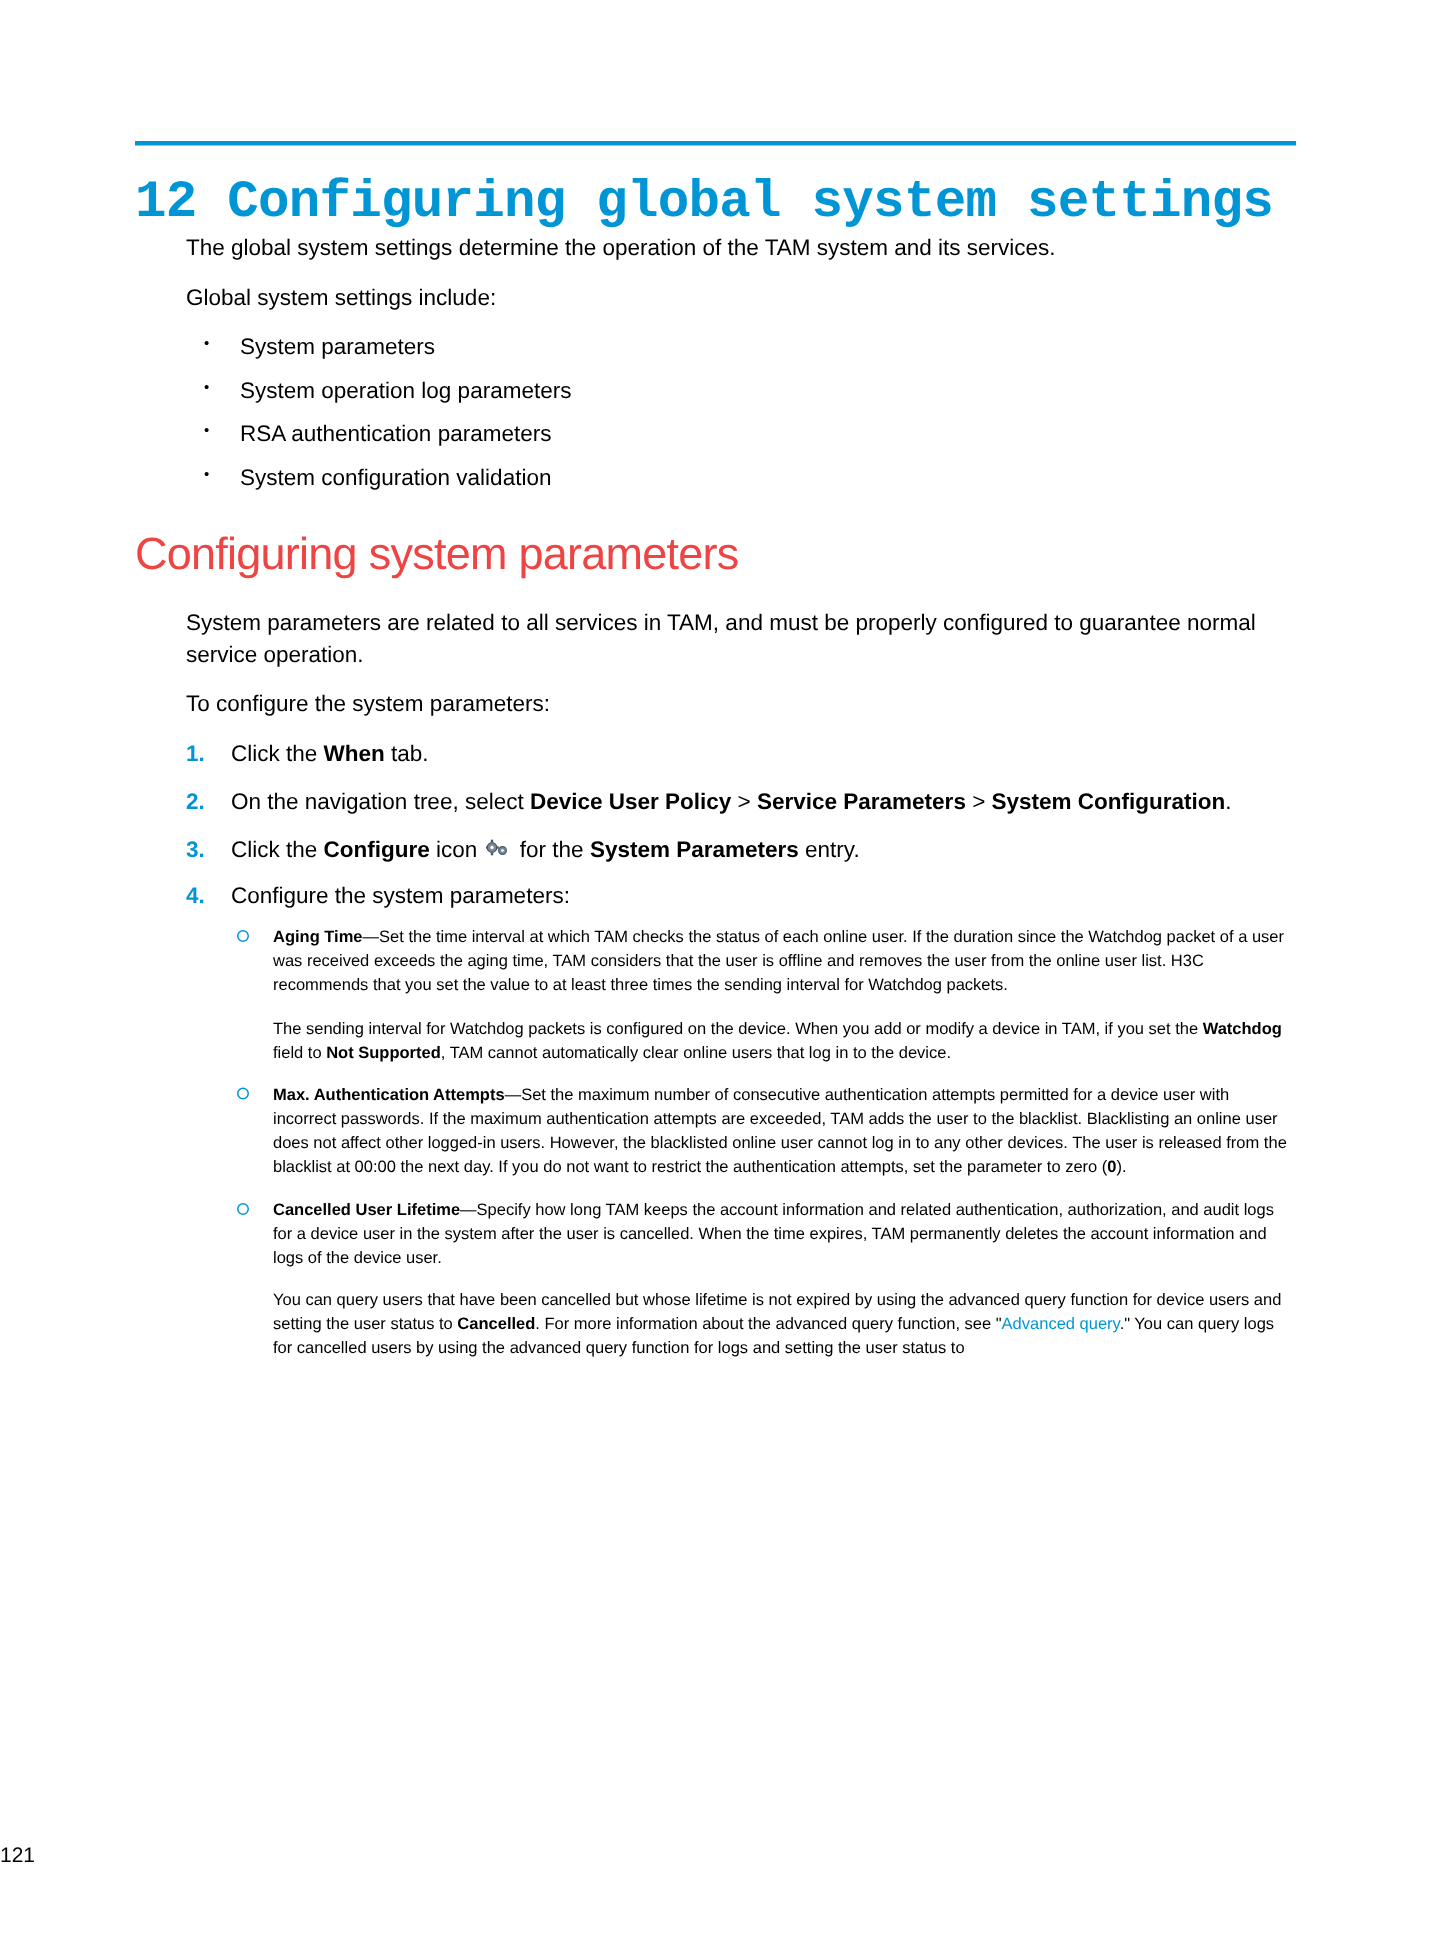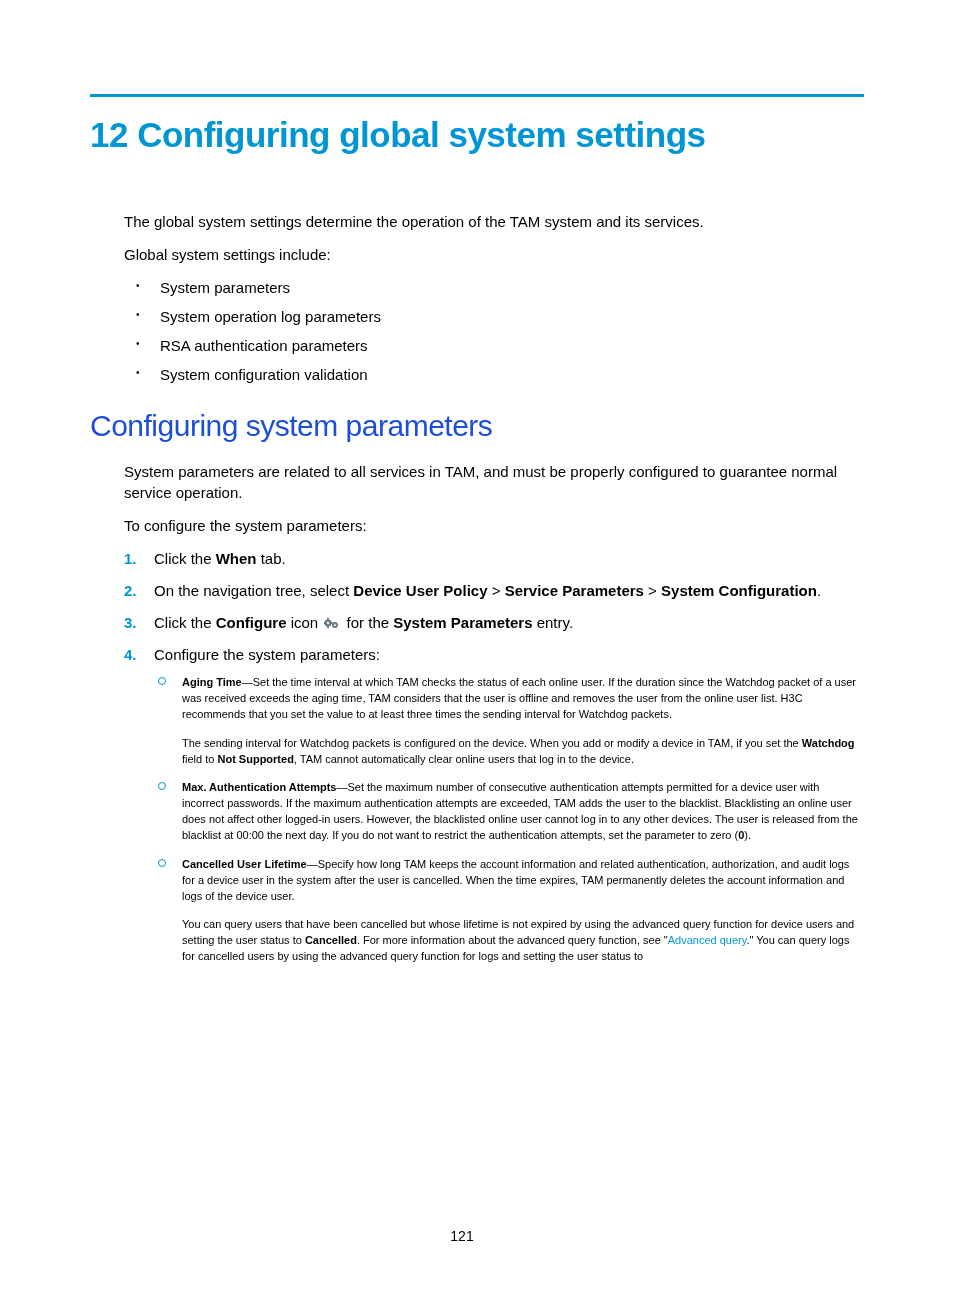--- a/index.html
+++ b/index.html
@@ -10,26 +10,25 @@
     font-family: Arial, Helvetica, sans-serif;
     color: #000;
     position: relative;
     padding: 94px 90px 0 90px;
   }
   .top-rule {
     border-top: 3px solid #0096d6;
     margin-bottom: 18px;
   }
   h1.chapter-title {
-    font-family: Liberation Sans, sans-serif;
+    font-family: Liberation Mono, monospace;
     font-weight: bold;
     font-size: 35px;
     color: #0096d6;
     letter-spacing: -0.5px;
-    margin-bottom: 56px;
   }
   .body-indent {
     margin-left: 34px;
   }
   p.body {
     font-size: 15px;
     line-height: 1.4;
     margin-bottom: 12px;
   }
   ul.bullets {
@@ -48,21 +47,21 @@
     position: absolute;
     left: 12px;
     top: 2px;
     color: #000;
     font-size: 10px;
   }
   h2.section-title {
     font-family: Arial, Helvetica, sans-serif;
     font-weight: normal;
     font-size: 30px;
-    color: #1d4ed8;
+    color: #ef4444;
     letter-spacing: -0.5px;
     margin-top: 14px;
     margin-bottom: 18px;
   }
   ol.steps {
     list-style: none;
     counter-reset: step;
   }
   ol.steps > li {
     font-size: 15px;
@@ -110,21 +109,21 @@
   .cfg-icon {
     display: inline-block;
     vertical-align: middle;
     margin: 0 2px;
   }
   .page-num {
     position: absolute;
     bottom: 52px;
     left: 0;
     width: 924px;
-    text-align: center;
+    text-align: left;
     font-size: 14px;
   }
 </style>
 </head>
 <body>
 
 <div class="top-rule"></div>
 
 <h1 class="chapter-title">12 Configuring global system settings</h1>
 

